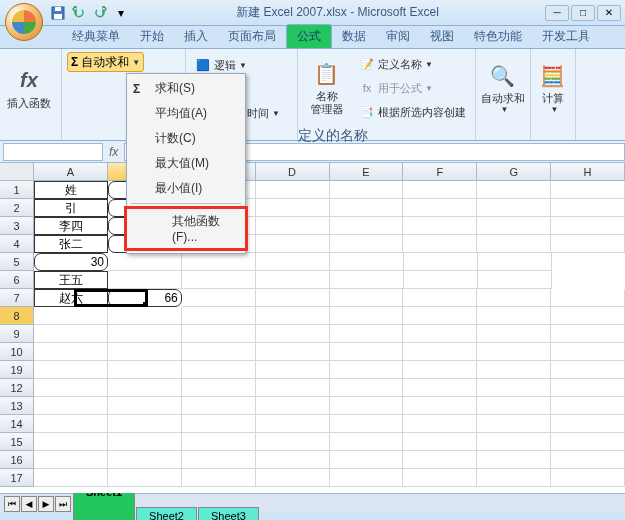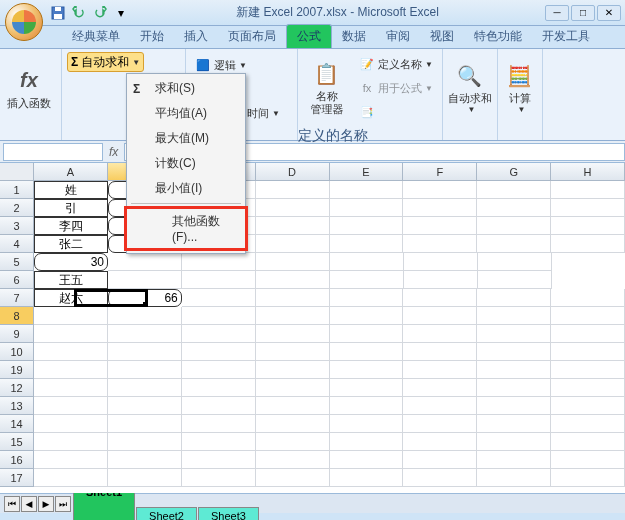--- a/index.html
+++ b/index.html
@@ -139,24 +139,24 @@
     </div>
     <div class="dropdown" id="autosum-menu">
         <div class="dd-item">
           <span class="sigma">Σ</span>
           <span>求和(S)</span>
         </div>
         <div class="dd-item">
           <span>平均值(A)</span>
         </div>
         <div class="dd-item">
+          <span>计数(C)</span>
+        </div>
+        <div class="dd-item">
           <span>最大值(M)</span>
-        </div>
-        <div class="dd-item">
-          <span>计数(C)</span>
         </div>
         <div class="dd-item">
           <span>最小值(I)</span>
         </div>
         <div class="dd-sep"></div>
         <div class="dd-item hl">
           <span>其他函数(F)...</span>
         </div>
       </div>
   </div>
@@ -193,20 +193,21 @@
             <span>定义名称</span>
             <span class="dd-arrow">▼</span>
           </div>
         <div class="sub-item" style="opacity:.5">
             <span class="icon">fx</span>
             <span>用于公式</span>
             <span class="dd-arrow">▼</span>
           </div>
         <div class="sub-item">
             <span class="icon">📑</span>
+            <span>根据所选内容创建</span>
           </div>
       </div>
     </div>
     <div class="group-label">定义的名称</div>
   </div>
   <div class="group" style="width:55px">
     <div class="group-body">
       <div class="big-btn">
         <div class="icon">🔍</div>
         <div class="lbl">自动求和</div>

